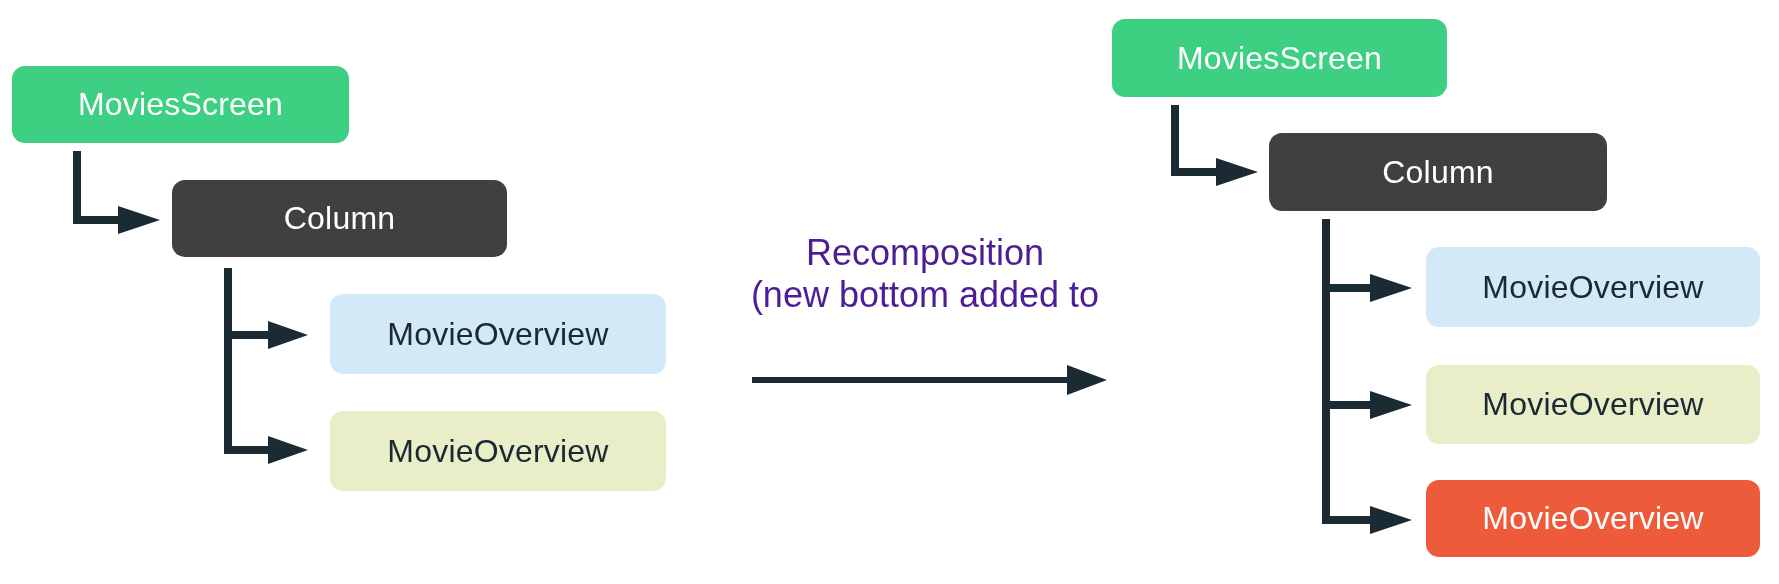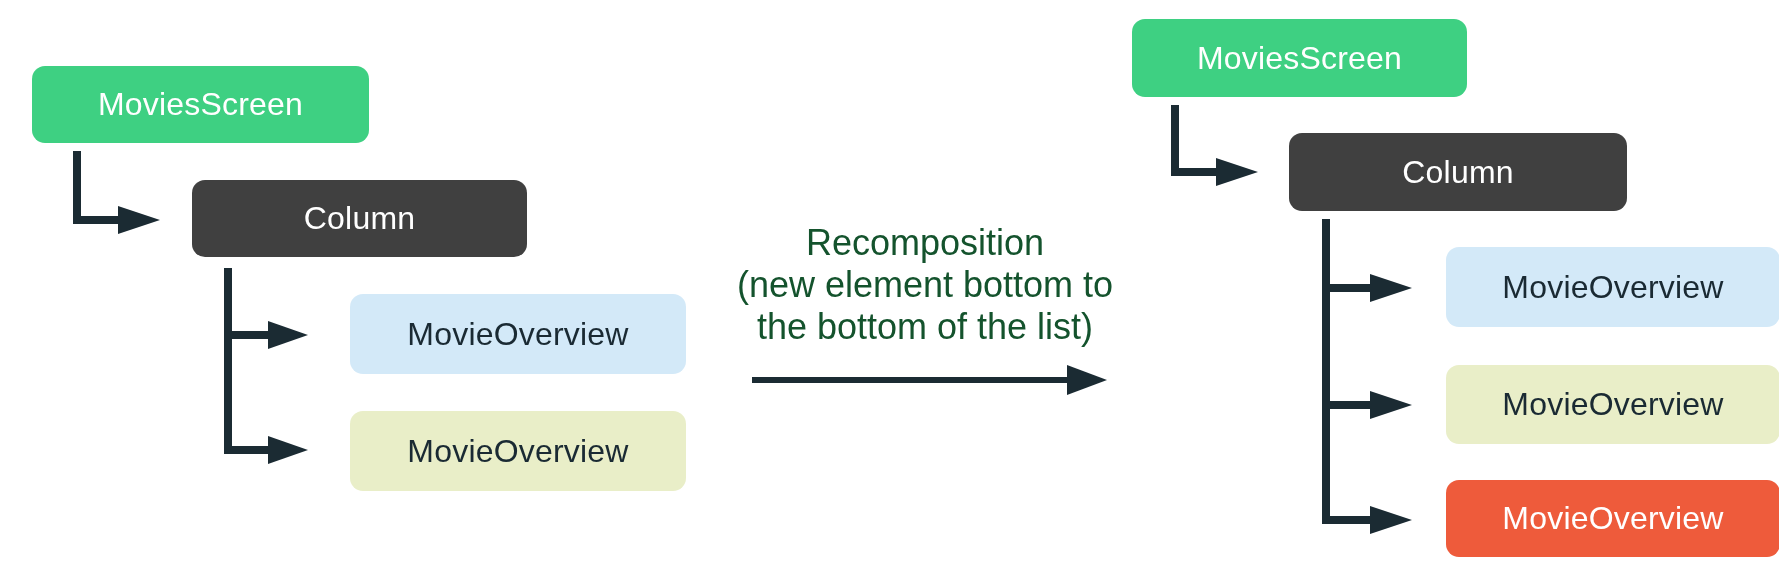--- a/index.html
+++ b/index.html
@@ -19,21 +19,20 @@
   .node {
     position: absolute;
     display: flex;
     align-items: center;
     justify-content: center;
     border-radius: 13px;
     font-size: 32px;
     font-weight: 400;
     letter-spacing: 0.2px;
     white-space: nowrap;
-    margin-left: 20px;
   }
   .node-green   { background: #3ed082; color: #ffffff; }
   .node-blue    { background: #404040; color: #ffffff; }
   .node-lblue   { background: #d3e9f8; color: #1a2a33; }
   .node-lyellow { background: #e9eec8; color: #1a2a33; }
   .node-orange  { background: #ee5b3b; color: #ffffff; }
 
   
   .b-root   { left: 12px;   top: 66px;  width: 337px; height: 77px; }
   .b-column { left: 172px;  top: 180px; width: 335px; height: 77px; }
@@ -42,24 +41,24 @@
 
   
   .a-root   { left: 1112px; top: 19px;  width: 335px; height: 78px; }
   .a-column { left: 1269px; top: 133px; width: 338px; height: 78px; }
   .a-child1 { left: 1426px; top: 247px; width: 334px; height: 80px; }
   .a-child2 { left: 1426px; top: 365px; width: 334px; height: 79px; }
   .a-child3 { left: 1426px; top: 480px; width: 334px; height: 77px; }
 
   .caption {
     position: absolute;
-    left: 705px; top: 222px;
+    left: 705px; top: 232px;
     width: 440px;
     text-align: center;
-    color: #14532d;
+    color: #4c1d95;
     font-size: 36px;
     line-height: 42px;
     font-weight: 400;
   }
   .caption div { white-space: nowrap; }
 </style>
 </head>
 <body>
 
 <div class="stage">
@@ -102,22 +101,21 @@
 
   <div>
     <div class="node node-green b-root">MoviesScreen</div>
     <div class="node node-blue b-column">Column</div>
     <div class="node node-lblue b-child1">MovieOverview</div>
     <div class="node node-lyellow b-child2">MovieOverview</div>
   </div>
 
   <div class="caption">
     <div>Recomposition</div>
-    <div>(new element bottom to</div>
-    <div>the bottom of the list)</div>
+    <div>(new bottom added to</div>
   </div>
 
   <div>
     <div class="node node-green a-root">MoviesScreen</div>
     <div class="node node-blue a-column">Column</div>
     <div class="node node-lblue a-child1">MovieOverview</div>
     <div class="node node-lyellow a-child2">MovieOverview</div>
     <div class="node node-orange a-child3">MovieOverview</div>
   </div>
 

